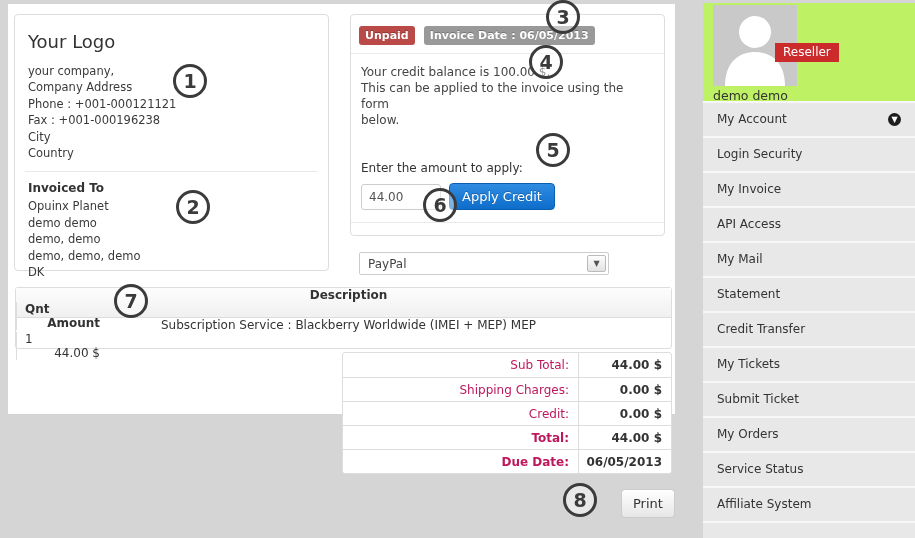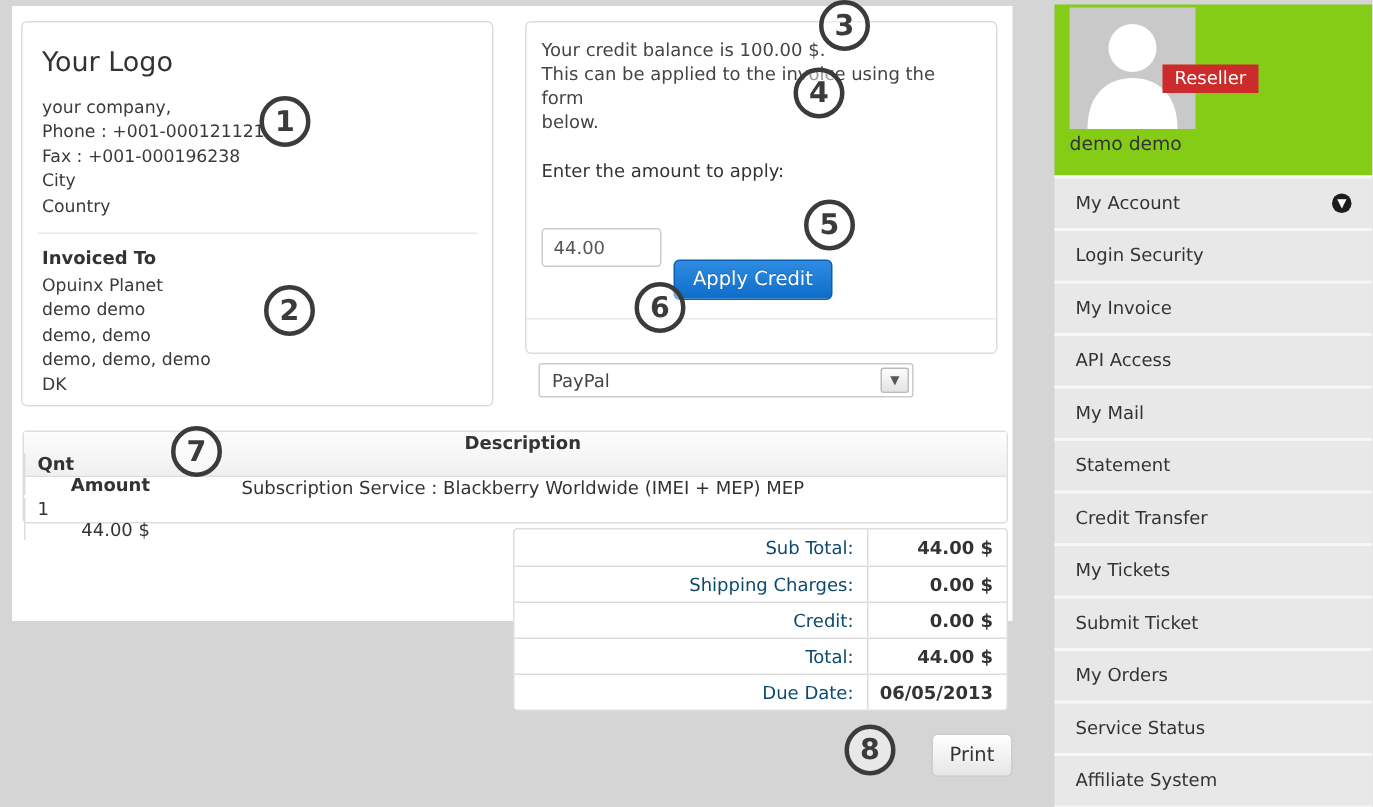--- a/index.html
+++ b/index.html
@@ -33,35 +33,34 @@
 
   .box-credit { left: 342px; top: 10px; width: 315px; height: 222px; }
   .badge-row { padding: 9px 8px 8px; border-bottom: 1px solid #e9e9e9; }
   .badge {
     display: inline-block; color: #fff; font-weight: bold; font-size: 11px;
     padding: 3px 6px; border-radius: 3px; text-shadow: 0 -1px 0 rgba(0,0,0,.25);
   }
   .badge-unpaid { background: #b94a48; margin-right: 4px; }
   .badge-date { background: #999999; }
   .credit-section { padding: 10px 10px 12px; font-size: 12px; color: #444; line-height: 16px; }
-  .credit-prompt { margin-top: 17px; margin-bottom: 7px; color: #333; }
+  .credit-prompt { margin-top: 32px; margin-bottom: 7px; color: #333; }
   .apply-row { display: flex; align-items: center; }
   .amount-input {
     width: 80px; height: 26px; border: 1px solid #ccc; border-radius: 3px;
     padding: 2px 7px; font-size: 12px; color: #555;
     font-family: "DejaVu Sans", "Liberation Sans", sans-serif;
   }
   .btn-primary {
     margin-left: 8px; height: 27px; padding: 0 12px;
     background: linear-gradient(#2f8ce2, #0d6dca);
     border: 1px solid #0a5fb1; border-radius: 4px;
     color: #fff; font-size: 13px; cursor: pointer;
     font-family: "DejaVu Sans", "Liberation Sans", sans-serif;
     text-shadow: 0 -1px 0 rgba(0,0,0,.25);
-    margin-top: 44px;
   }
   .payment-row { border-top: 1px solid #e9e9e9; padding: 29px 8px 10px; }
   .select-box {
     width: 250px; height: 23px; background: #fff;
     border: 1px solid #ccc; border-radius: 2px;
     display: flex; align-items: center; justify-content: space-between;
     font-size: 12px; color: #444; padding-left: 8px; cursor: pointer;
   }
   .select-arrow {
     width: 19px; height: 17px; margin-right: 2px;
@@ -81,35 +80,35 @@
   .c-qnt { width: 45px; padding-left: 8px; border-left: 1px solid #ddd; align-self: stretch; display: flex; align-items: center; }
   .c-amt { width: 93px; padding-right: 9px; border-left: 1px solid #ddd; align-self: stretch; display: flex; align-items: center; justify-content: flex-end; }
   .t-head .c-amt { font-weight: bold; }
 
   .totals-table {
     position: absolute; left: 334px; top: 348px; width: 330px;
     border: 1px solid #ddd; border-radius: 3px; font-size: 12px; background: #fff;
   }
   .tot-row { display: flex; height: 24px; align-items: center; }
   .tot-row + .tot-row { border-top: 1px solid #ddd; }
-  .tot-label { flex: 1; text-align: right; padding-right: 9px; color: #0c4a6e; }
+  .tot-label { flex: 1; text-align: right; padding-right: 9px; color: #be185d; }
   .tot-value { width: 93px; border-left: 1px solid #ddd; align-self: stretch;
     display: flex; align-items: center; justify-content: flex-end; padding-right: 9px; font-weight: bold; }
-  .tot-row.bold-label .tot-label { font-weight: normal; }
+  .tot-row.bold-label .tot-label { font-weight: bold; }
 
   .btn-print {
     position: absolute; left: 613px; top: 485px;
     padding: 6px 11px; font-size: 13px; color: #333;
     background: linear-gradient(#ffffff, #e6e6e6);
     border: 1px solid #ccc; border-radius: 4px; cursor: pointer;
     font-family: "DejaVu Sans", "Liberation Sans", sans-serif;
   }
 
   .sidebar { position: absolute; left: 703px; top: 3px; width: 212px; }
-  .profile-block { position: relative; height: 114px; background: #84cc16; }
+  .profile-block { position: relative; height: 98px; background: #bef264; }
   .avatar { position: absolute; left: 10px; top: 2px; width: 84px; height: 81px; background: #c9c9c9; }
   .reseller-badge {
     position: absolute; left: 72px; top: 40px;
     background: #cb2b2b; color: #fff; font-size: 12px; padding: 2px 8px 3px;
   }
   .user-name { position: absolute; left: 10px; top: 85px; font-size: 12.5px; color: #333; }
   .menu-item {
     position: relative; height: 35px; background: #e8e8e8;
     border-top: 2px solid #f7f7f7;
     font-size: 12px; color: #333; line-height: 33px; padding-left: 14px;
@@ -135,37 +134,42 @@
 <body>
 
 <div class="stage">
 
   <div class="main-panel">
 
     <div class="box box-company">
       <div class="logo-title">Your Logo</div>
       <div>
         <span class="addr-line">your company,</span>
+        <span class="addr-line">Company Address</span>
         <span class="addr-line">Phone : +001-000121121</span>
         <span class="addr-line">Fax : +001-000196238</span>
         <span class="addr-line">City</span>
         <span class="addr-line">Country</span>
       </div>
       <hr class="section-divider">
       <div class="invto-heading">Invoiced To</div>
       <div>
         <span class="invto-line">Opuinx Planet</span>
         <span class="invto-line">demo demo</span>
         <span class="invto-line">demo, demo</span>
         <span class="invto-line">demo, demo, demo</span>
         <span class="invto-line">DK</span>
       </div>
     </div>
 
     <div class="box box-credit">
+      <div class="badge-row">
+        <span class="badge badge-unpaid">Unpaid</span>
+        <span class="badge badge-date">Invoice Date : 06/05/2013</span>
+      </div>
       <div class="credit-section">
         <div>Your credit balance is 100.00 $.</div>
         <div>This can be applied to the invoice using the form</div>
         <div>below.</div>
         <div class="credit-prompt">Enter the amount to apply:</div>
         <div class="apply-row">
           <input class="amount-input" type="text" value="44.00" style="">
           <button class="btn-primary">Apply Credit</button>
         </div>
       </div>

